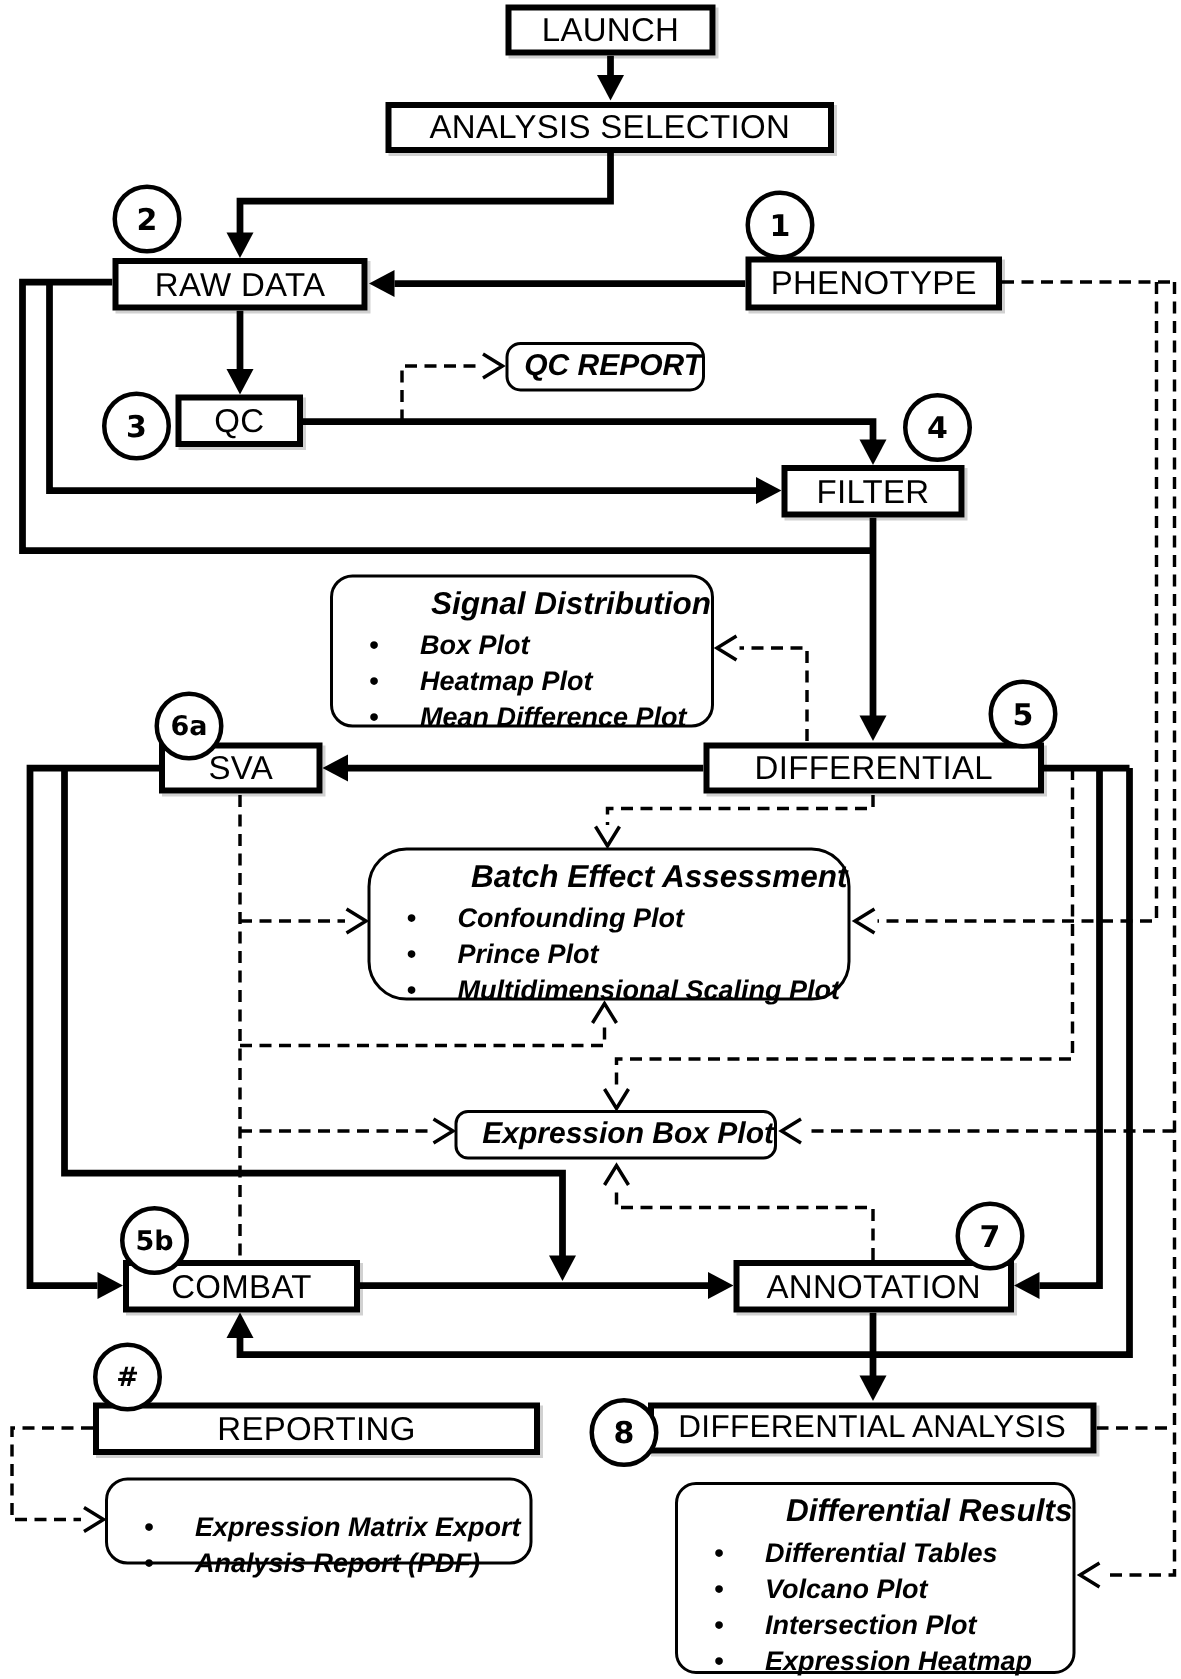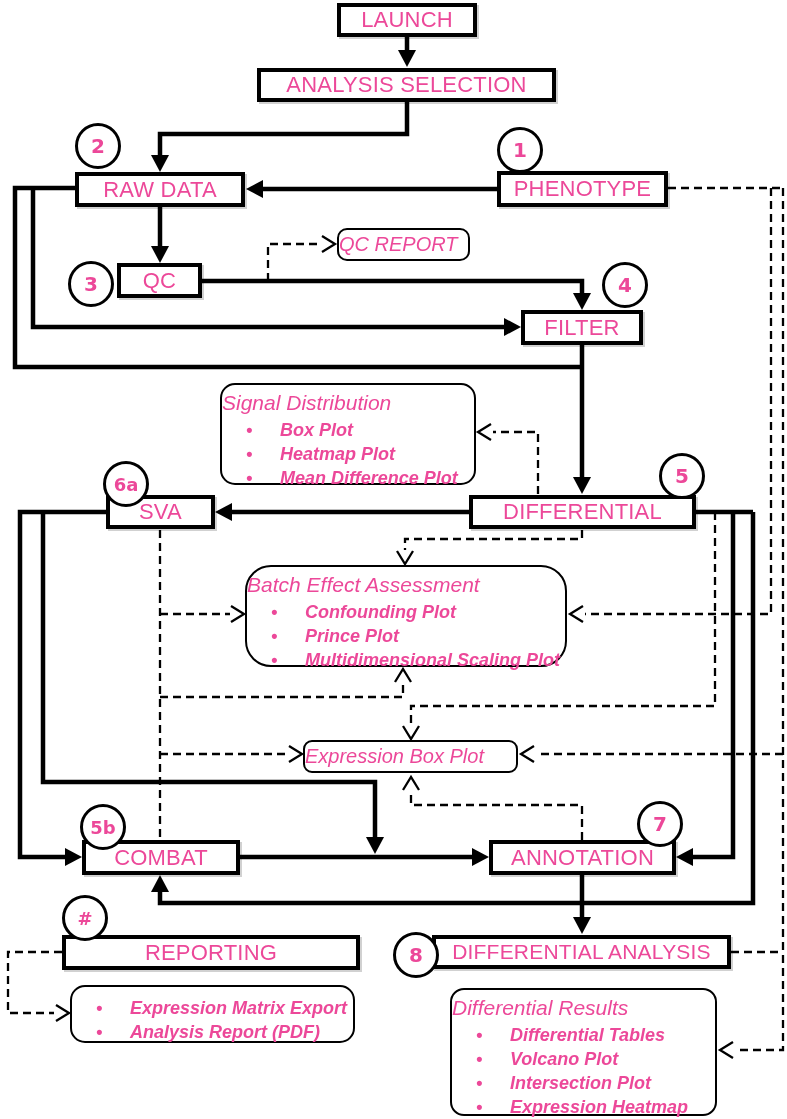--- a/index.html
+++ b/index.html
@@ -1,35 +1,35 @@
 <!DOCTYPE html>
 <html><head>
 <meta charset="utf-8">
 <style>
   html,body{margin:0;padding:0;background:#ffffff;}
   #stage{
     position:relative;width:787px;height:1119px;background:#ffffff;
-    font-family:"Liberation Sans",sans-serif;color:#ec4899;overflow:hidden;
+    font-family:"Liberation Sans",sans-serif;color:#000000;overflow:hidden;
   }
   #wires{position:absolute;left:0;top:0;z-index:0;}
   
   .pnode{
     position:absolute;box-sizing:border-box;background:#fff;border:4px solid #000;
     display:flex;align-items:center;justify-content:center;z-index:2;
     box-shadow:2px 2px 0 rgba(0,0,0,0.18);
   }
   .plabel{font-size:22px;letter-spacing:.2px;white-space:nowrap;}
   .small .plabel{font-size:21px;}
   
   .onode{
     position:absolute;box-sizing:border-box;background:#fff;border:2.5px solid #000;
     border-radius:15px;z-index:2;font-style:italic;
   }
   .otitle{
-    text-align:left;font-weight:400;font-size:21px;line-height:26px;margin-top:5px;
+    text-align:right;font-weight:700;font-size:21px;line-height:26px;margin-top:5px;
     white-space:nowrap;
   }
   .single .otitle{margin-top:0;line-height:29px;font-size:20px;}
   .olist{list-style:none;margin:2px 0 0 0;padding:0;}
   .olist li{
     position:relative;padding-left:58px;font-weight:600;font-size:18px;line-height:24px;
     white-space:nowrap;
   }
   .olist li::before{
     content:"\2022";position:absolute;left:24px;top:0;font-weight:700;
@@ -176,21 +176,21 @@
       <li><span>Prince Plot</span></li>
       <li><span>Multidimensional Scaling Plot</span></li>
     </ul>
   </div>
 
   <div class="onode single" style="left:303px;top:740px;width:215px;height:33px;border-radius:9px">
     <div class="otitle">Expression Box Plot</div>
   </div>
 
   <div class="onode" style="left:70px;top:985px;width:285px;height:58px">
-    <ul class="olist" style="margin-top:9px">
+    <ul class="olist" style="margin-top:19px">
       <li><span>Expression Matrix Export</span></li>
       <li><span>Analysis Report (PDF)</span></li>
     </ul>
   </div>
 
   <div class="onode" style="left:450px;top:988px;width:267px;height:128px;border-radius:14px">
     <div class="otitle">Differential Results</div>
     <ul class="olist">
       <li><span>Differential Tables</span></li>
       <li><span>Volcano Plot</span></li>

